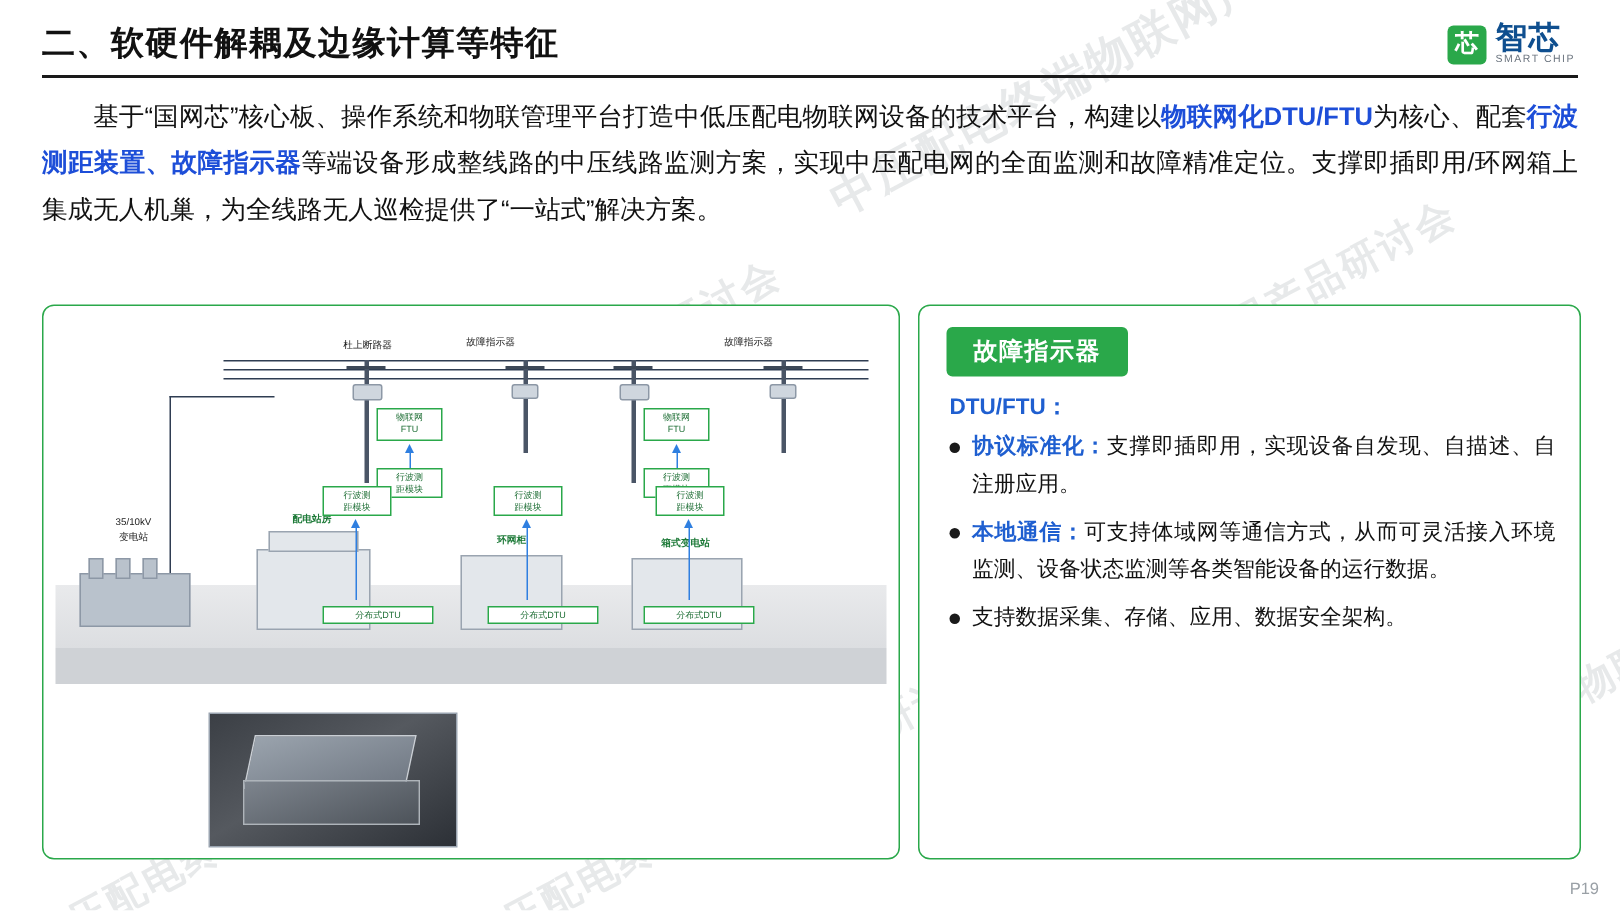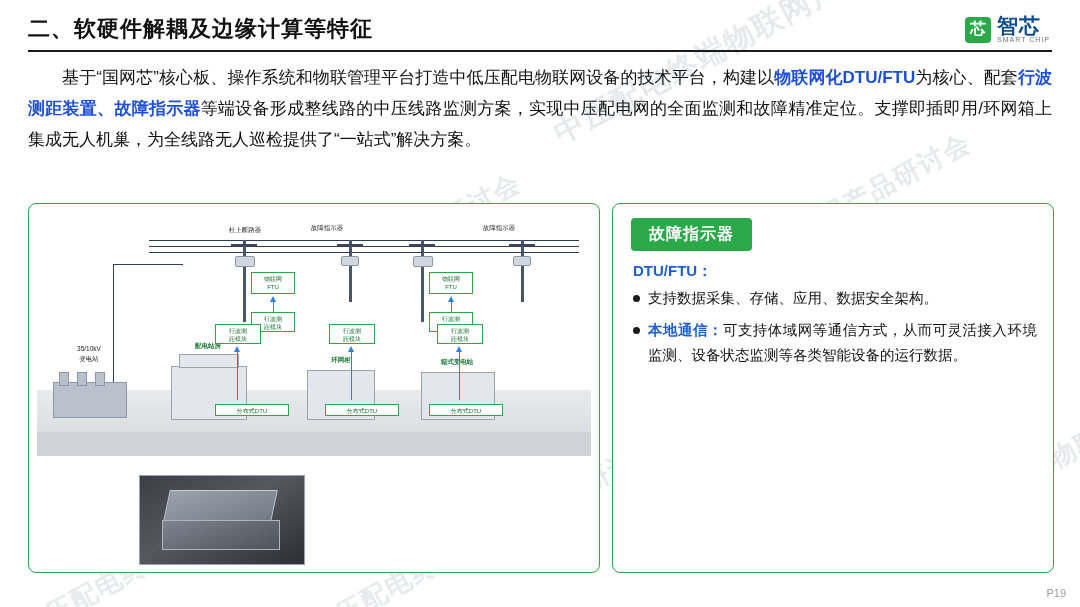--- a/index.html
+++ b/index.html
@@ -450,33 +450,39 @@
       <div class="box-bot"></div>
     </div>
   </div>
 
   <div class="adv-panel">
     <div class="adv-head">故障指示器</div>
     <div class="adv-sub">DTU/FTU：</div>
     <div class="adv-list">
 
 
+      <div class="adv-item">
+        <div class="bullet"></div>
+        <div class="adv-text">
+          <b>协议标准化：</b><span>支撑即插即用，实现设备自发现、自描述、自注册应用。</span>
+        </div>
+      </div>
+
+      <div class="adv-item">
+        <div class="bullet"></div>
+        <div class="adv-text">
+          <b>本地通信：</b><span>可支持体域网等通信方式，从而可灵活接入环境监测、设备状态监测等各类智能设备的运行数据。</span>
+        </div>
+      </div>
 
       <div class="adv-item">
         <div class="bullet"></div>
         <div class="adv-text">
           <b></b><span>支持数据采集、存储、应用、数据安全架构。</span>
         </div>
       </div>
 
-      <div class="adv-item">
-        <div class="bullet"></div>
-        <div class="adv-text">
-          <b>本地通信：</b><span>可支持体域网等通信方式，从而可灵活接入环境监测、设备状态监测等各类智能设备的运行数据。</span>
-        </div>
-      </div>
-
 
     </div>
   </div>
 
   <div class="page-num">P19</div>
 </div>
 
 </body></html>

